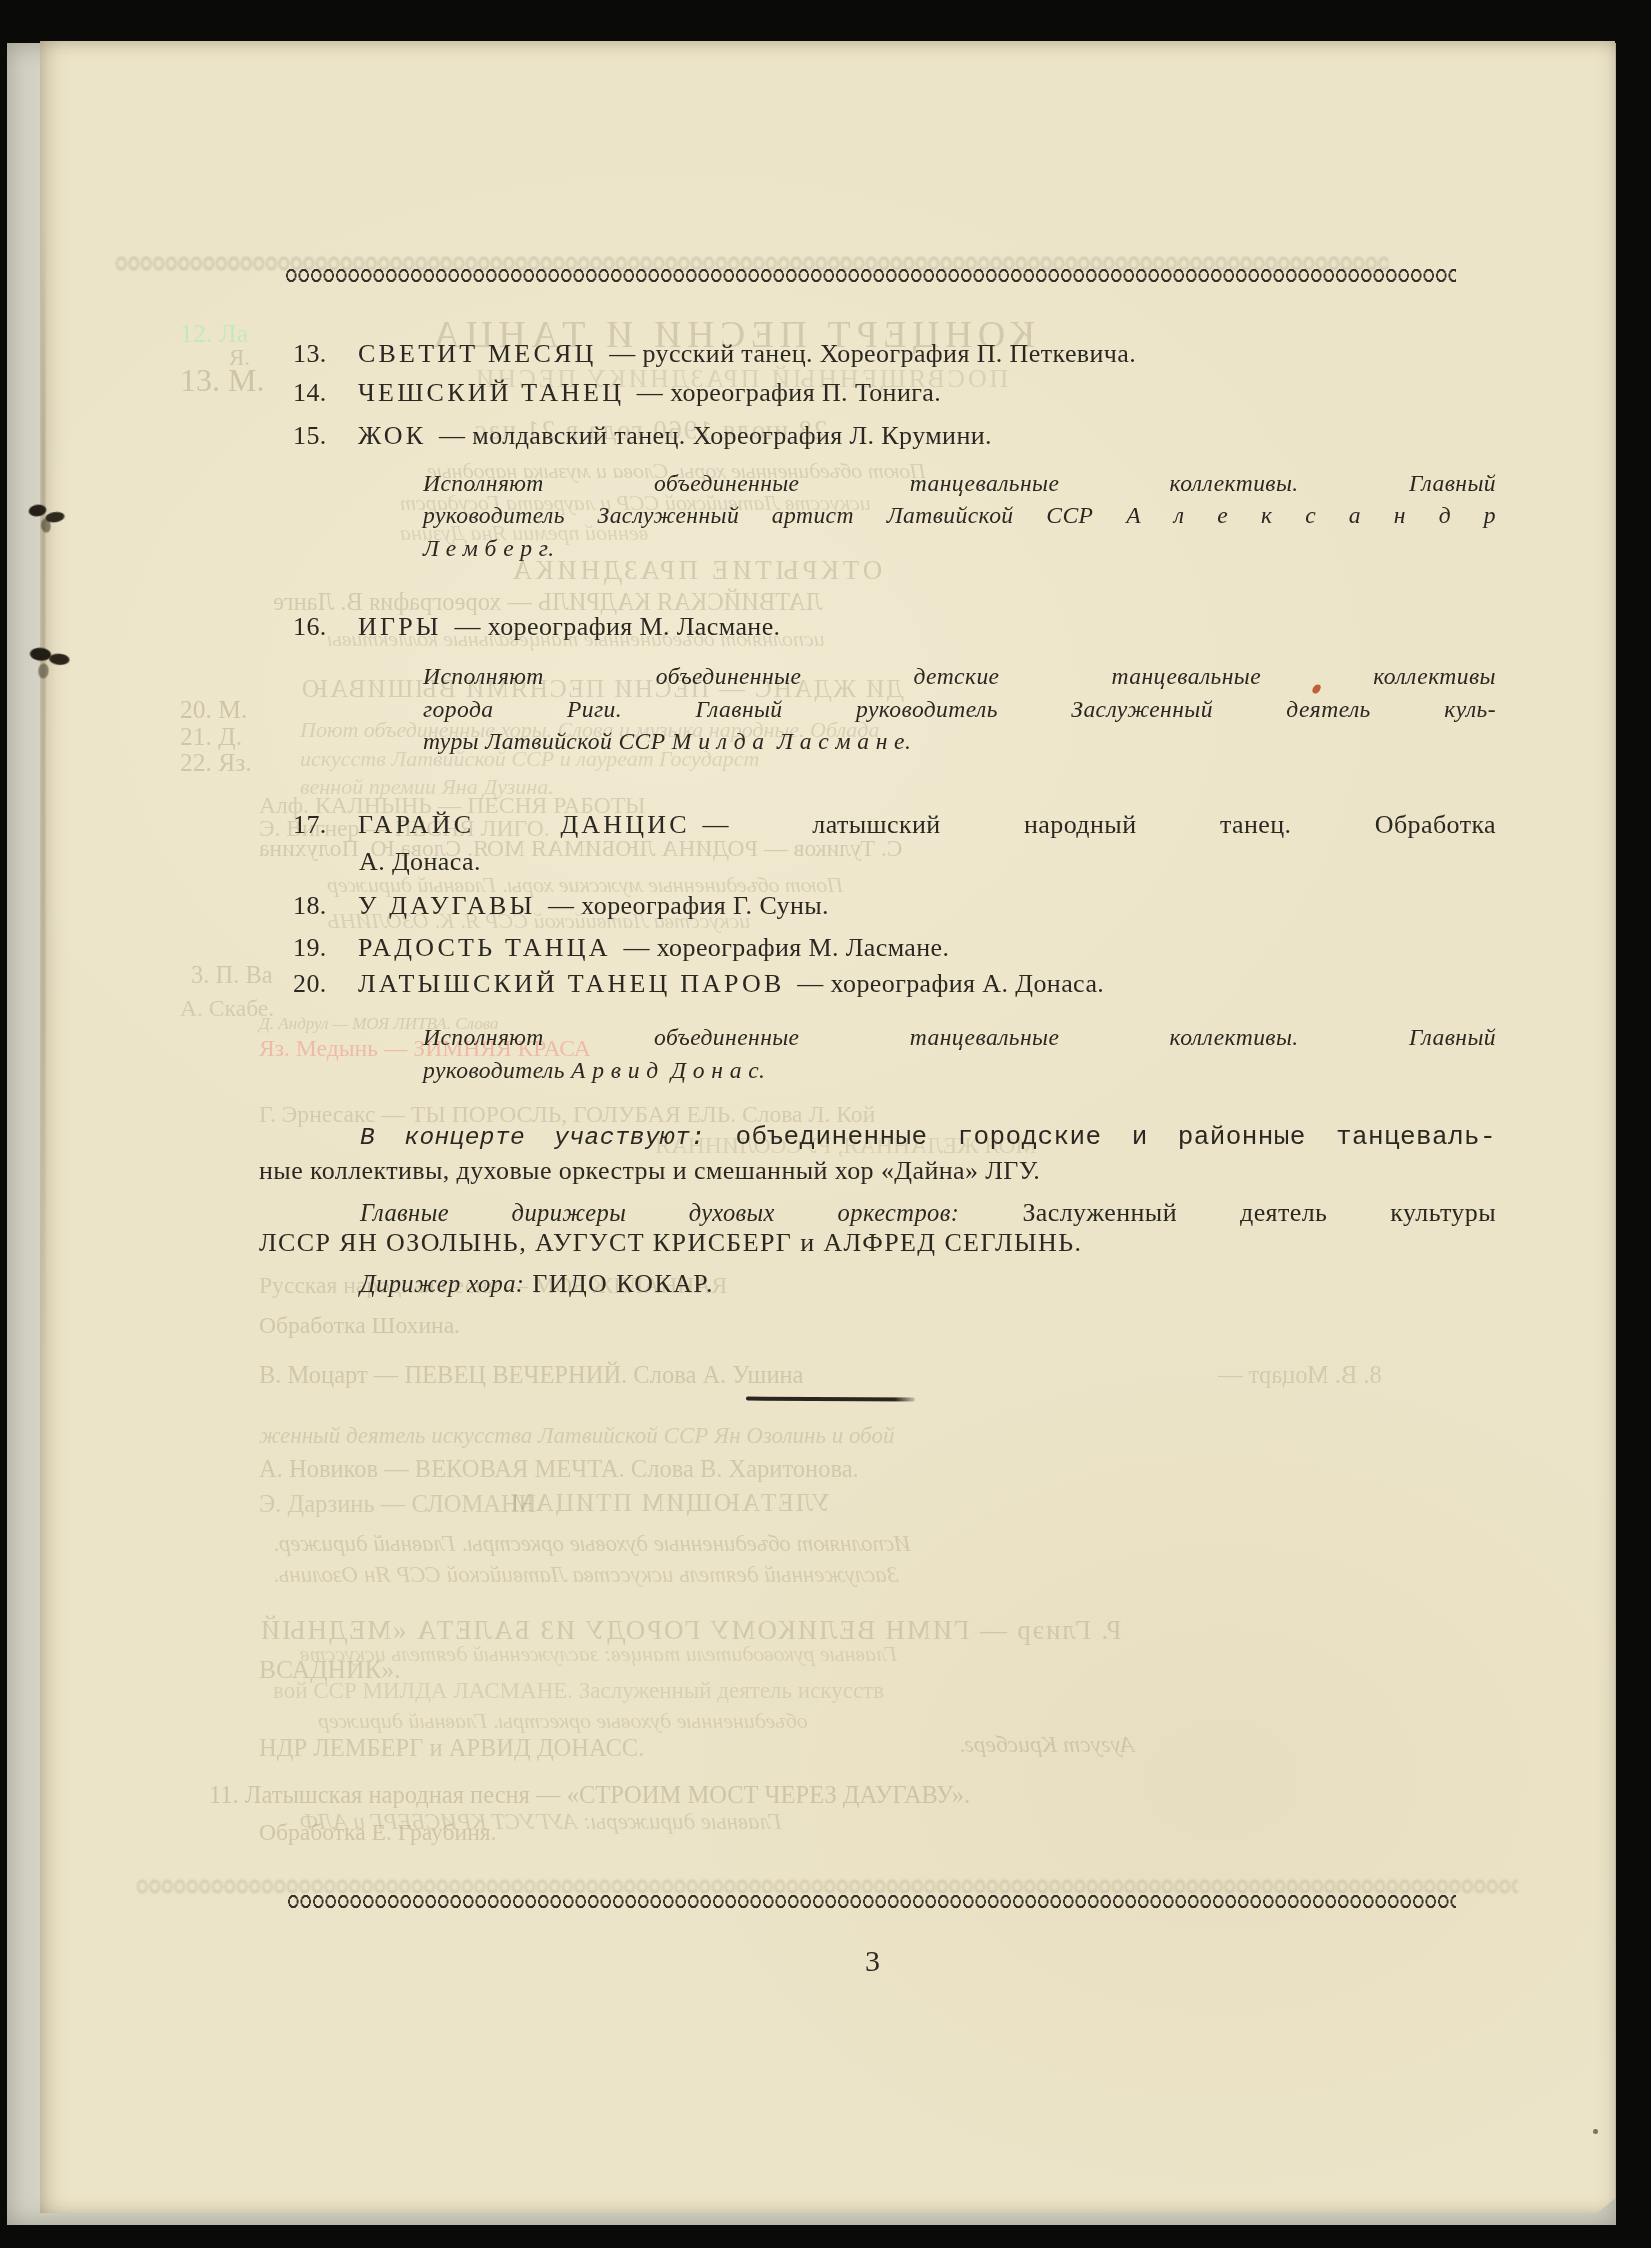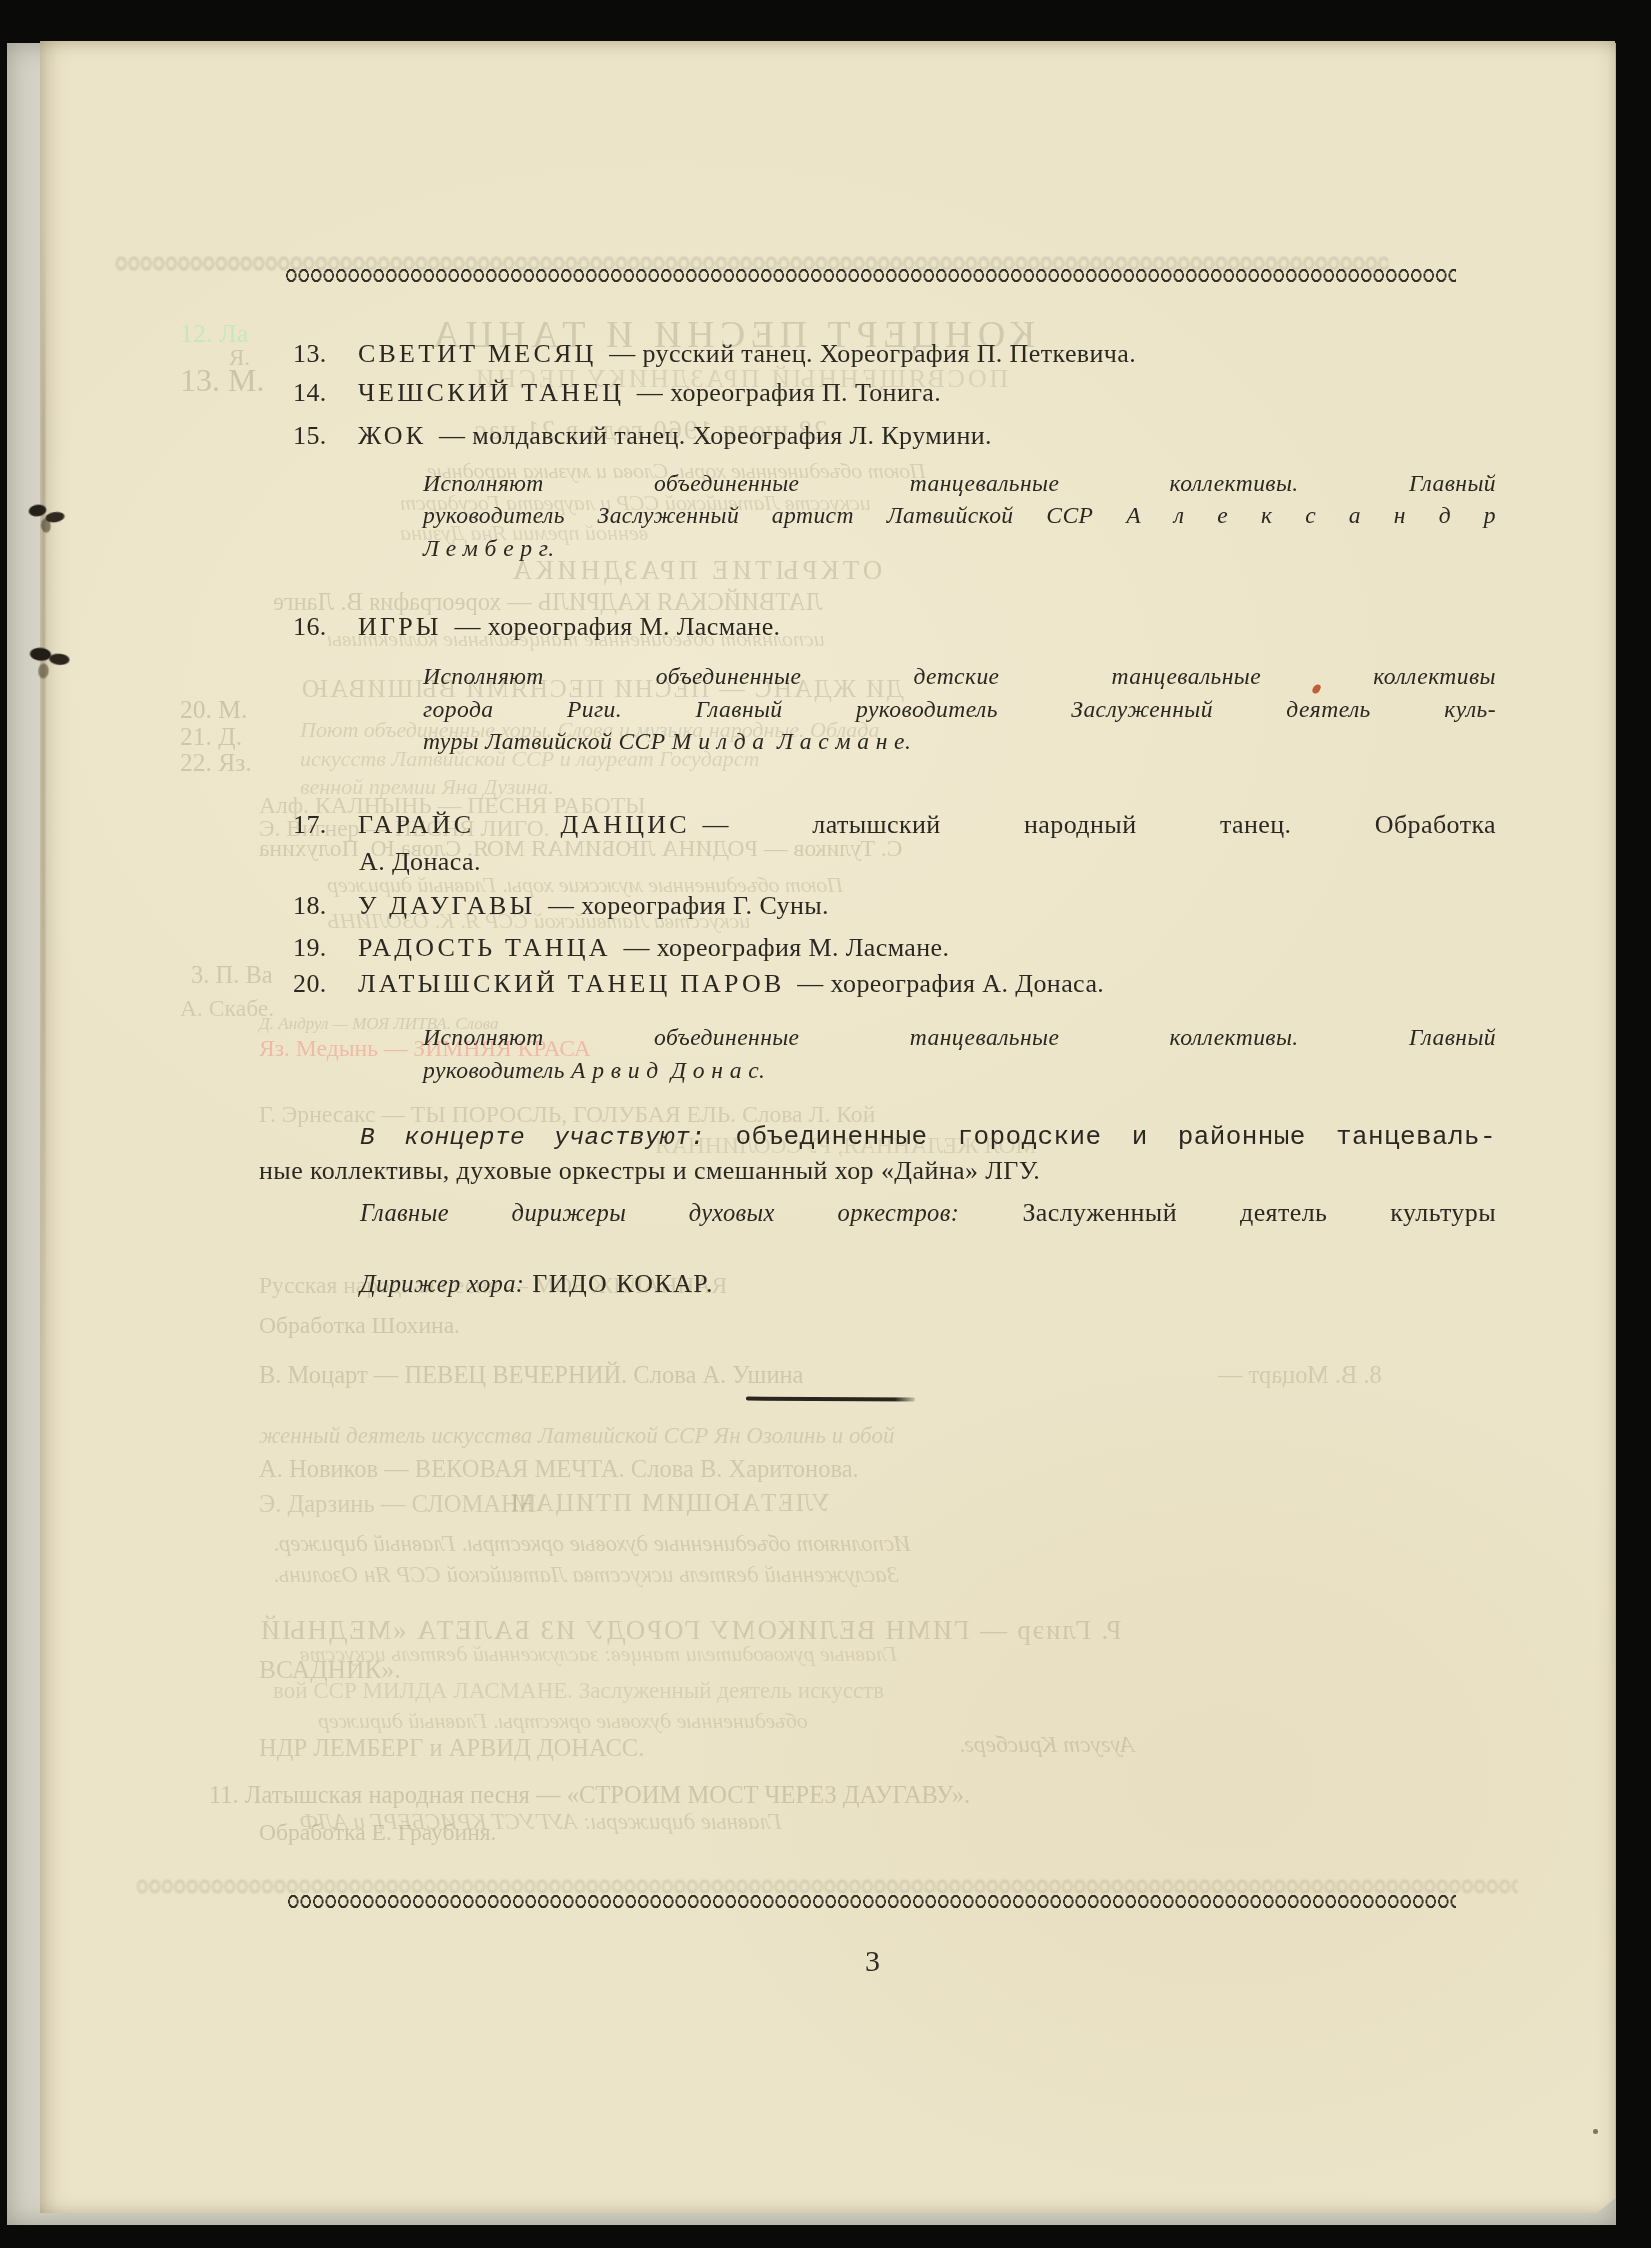--- a/index.html
+++ b/index.html
@@ -151,20 +151,21 @@
   <div class="ln" style="top:931px;left:293px;"><span class="num">19.</span><span class="ttl">РАДОСТЬ ТАНЦА</span><span>— хореография М. Ласмане.</span></div>
   <div class="ln" style="top:967px;left:293px;"><span class="num">20.</span><span class="ttl">ЛАТЫШСКИЙ ТАНЕЦ ПАРОВ</span><span>— хореография А. Донаса.</span></div>
 
   <div class="ln itl just" style="top:1022px;left:423px;width:1073px;">Исполняют  объединенные  танцевальные  коллективы.  Главный</div>
   <div class="ln itl" style="top:1055px;left:423px;">руководитель А р в и д  Д о н а с.</div>
 
   <div class="ln just" style="top:1121px;left:360px;width:1136px;font-family:Liberation Mono, monospace;"><span class="lead">В концерте участвуют:</span><span> объединенные городские и районные танцеваль-</span></div>
   <div class="ln" style="top:1154px;left:259px;">ные коллективы, духовые оркестры и смешанный хор «Дайна» ЛГУ.</div>
 
   <div class="ln just" style="top:1196px;left:360px;width:1136px;"><span class="lead">Главные дирижеры духовых оркестров:</span><span> Заслуженный деятель культуры</span></div>
+  <div class="ln caps-ls" style="top:1226px;left:259px;">ЛССР ЯН ОЗОЛЫНЬ, АУГУСТ КРИСБЕРГ и АЛФРЕД СЕГЛЫНЬ.</div>
 
   <div class="ln" style="top:1267px;left:360px;"><span class="lead">Дирижер хора:</span><span class="caps-ls"> ГИДО КОКАР.</span></div>
 
   <div id="divider-rule"></div>
 
   <div class="border-row ghost" id="ghost-border-bottom"></div>
   <div class="border-row" id="border-bottom"></div>
 
   <div id="page-number">3</div>
 

